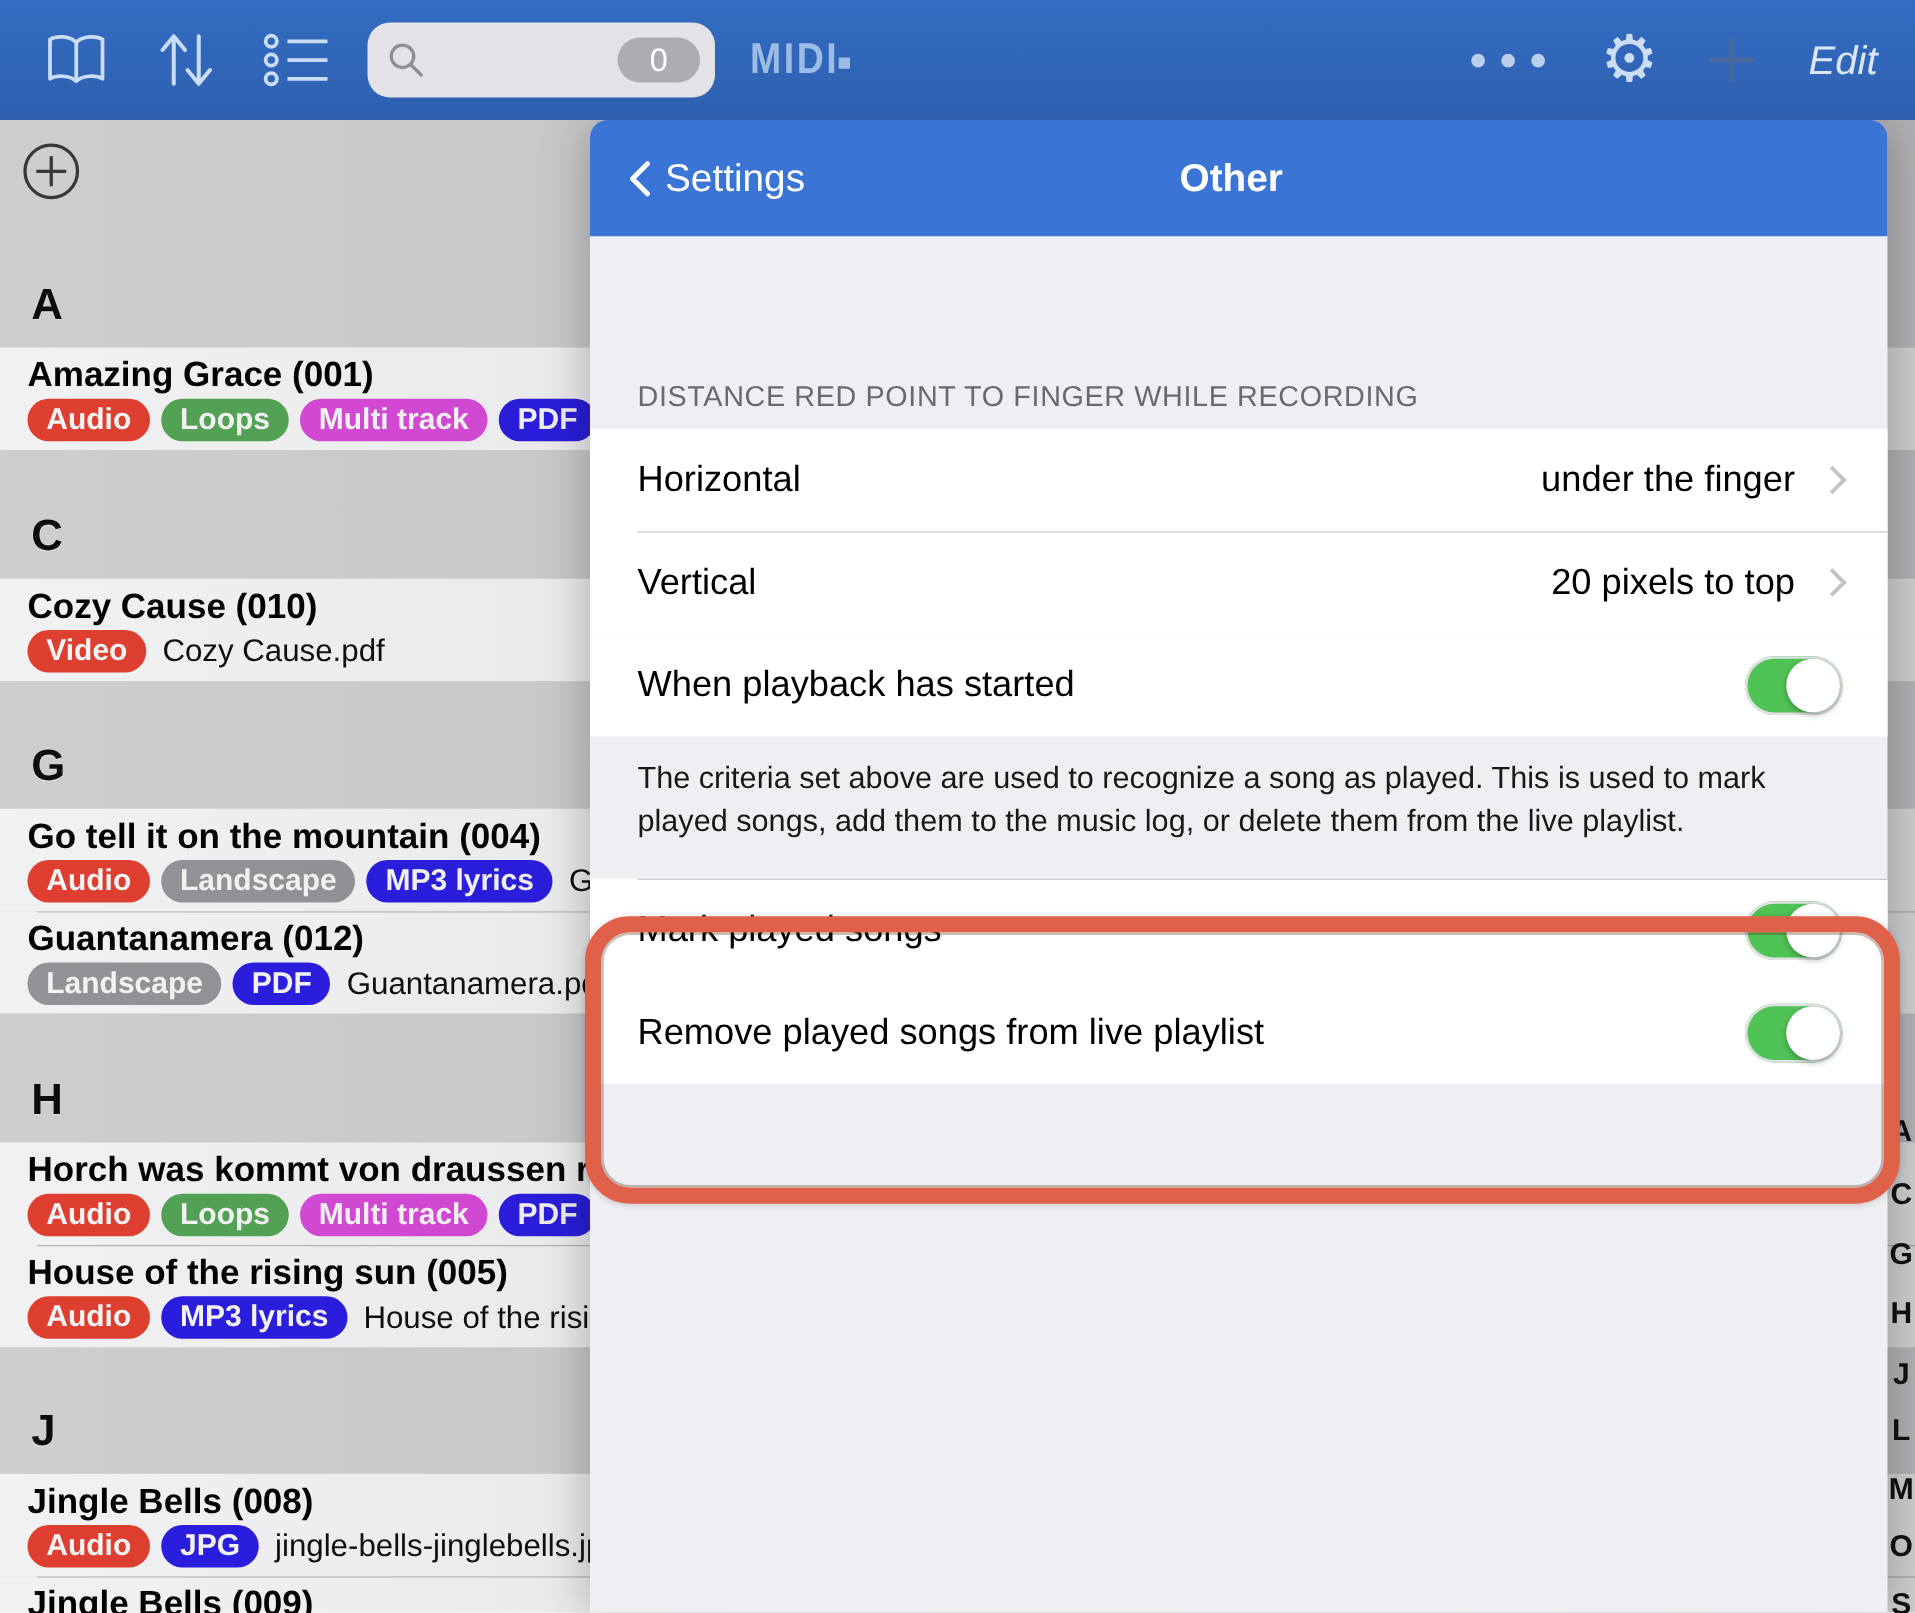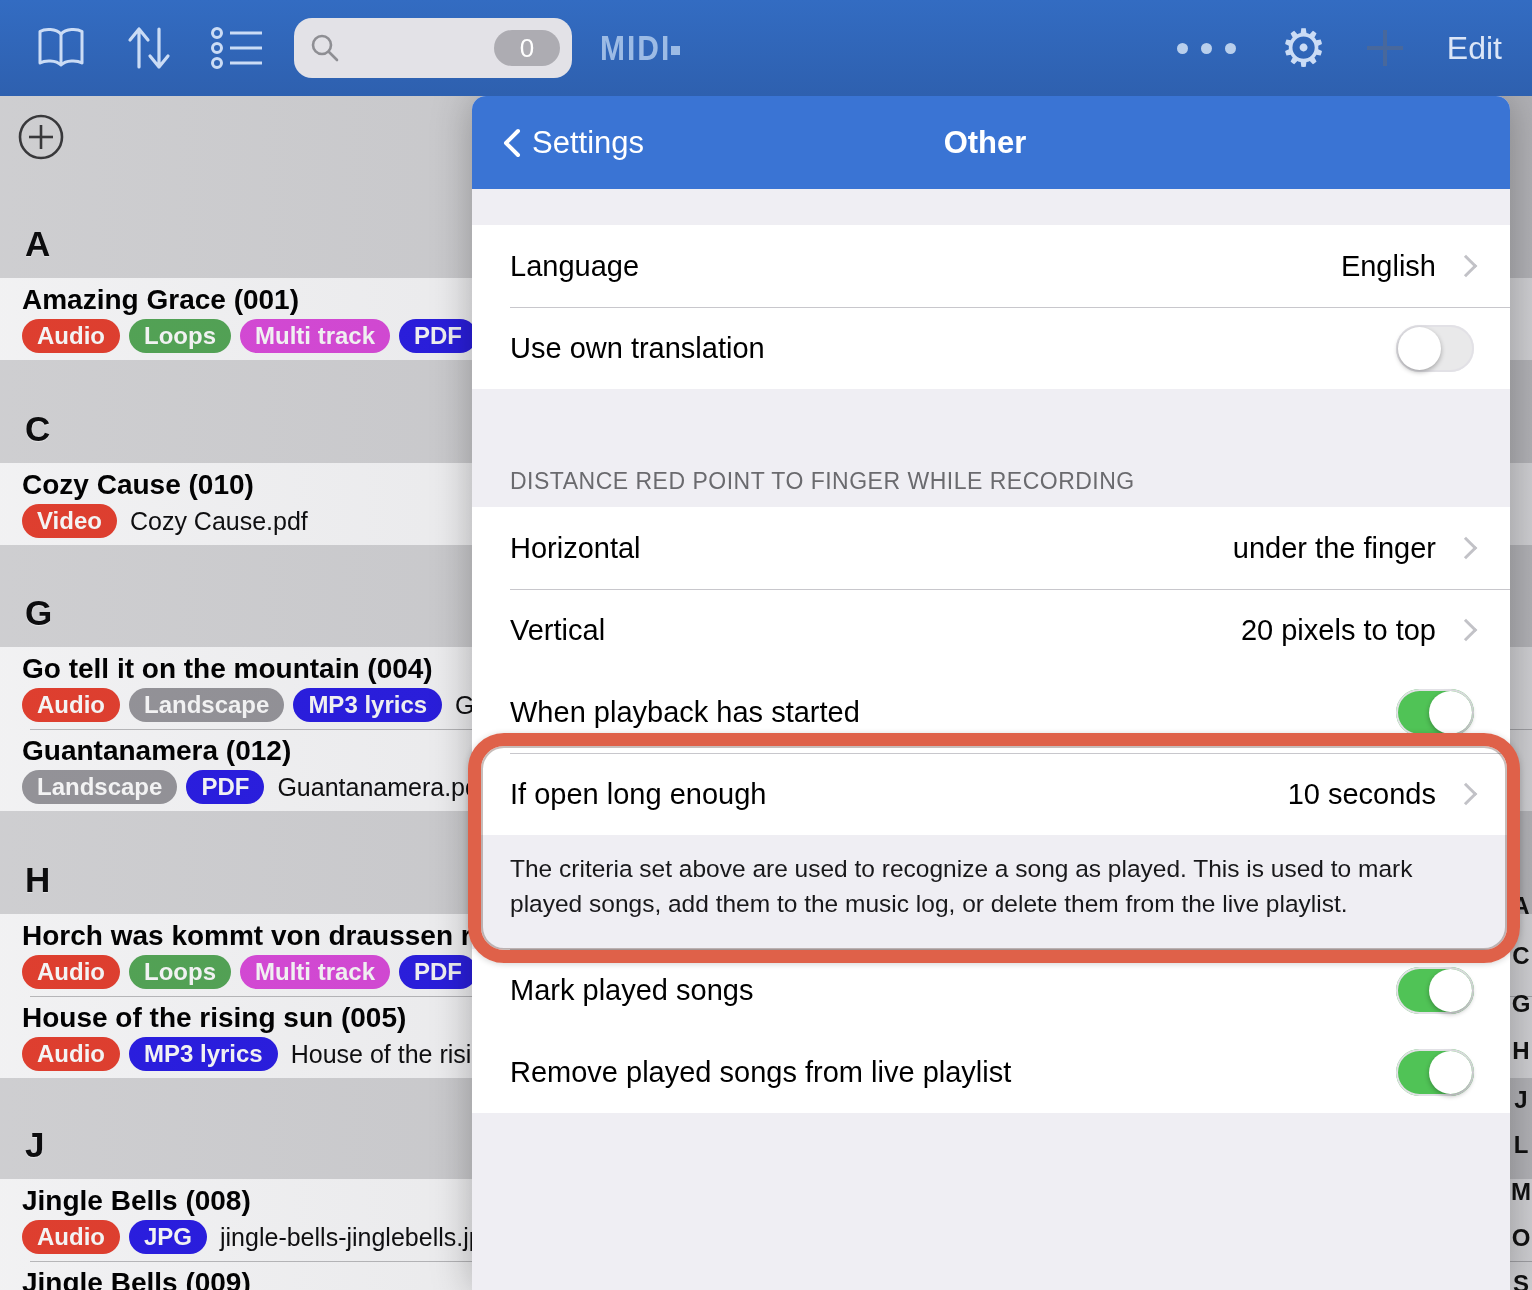--- a/index.html
+++ b/index.html
@@ -25,21 +25,21 @@
     transform:scaleY(1.15); }
   .midi .midi-bar { width:72px; height:9px; background:#9CBBE5; margin-top:4px; }
   .tb-right { margin-left:auto; display:flex; align-items:center; }
   .dots { display:flex; gap:13px; margin-right:44px; }
   .dots i { width:11px; height:11px; border-radius:50%; background:#B9CFEC; }
   .tb-gear { font-size:52px; color:#CBDCF5; line-height:1; margin-right:38px; }
   .tb-plus { position:relative; width:40px; height:40px; margin-right:42px; }
   .tb-plus::before, .tb-plus::after { content:""; position:absolute; background:#48689C; }
   .tb-plus::before { left:18px; top:2px; width:4px; height:36px; }
   .tb-plus::after  { left:2px; top:18px; width:36px; height:4px; }
-  .tb-edit { color:#DCE6F7; font-size:32px; margin-right:30px; }
+  .tb-edit { color:#DCE6F7; font-size:32px; margin-right:30px;font-style:italic; }
 
   
   .songlist { position:absolute; left:0; top:96px; width:1532px; height:1194px;
     background:#D7D7D9; z-index:1; }
   .gap { background:#D7D7D9; display:flex; align-items:flex-end; padding:0 0 14px 25px;
     position:relative; }
   .gap .letter { font-size:35px; font-weight:bold; color:#0b0b0c;
     text-shadow:0 1px 1px rgba(255,255,255,.6); }
   .addcircle { position:absolute; left:18px; top:18px; }
   .srow { background:#FCFCFD; height:82px; padding:5px 0 0 22px; white-space:nowrap;
@@ -267,33 +267,20 @@
     <span class="pop-title">Other</span>
     <span class="back-btn">
       <svg width="24" height="32" viewBox="0 0 24 32" fill="none" stroke="#fff" stroke-width="4" stroke-linecap="round" stroke-linejoin="round">
         <path d="M18 4 L6 16 L18 28"></path>
       </svg>
       <span>Settings</span>
     </span>
   </div>
 
   <div style="height:36px;"></div>
-  <div class="pgroup">
-    <div class="trow">
-      <span class="lbl">Language</span>
-      <span class="val">English</span>
-      <span class="chev"></span>
-    </div>
-    <div class="trow sep">
-      <span class="lbl">Use own translation</span>
-      <span class="switch">
-          <span class="knob"></span>
-        </span>
-    </div>
-  </div>
 
   <div class="sect-label" style="height:118px;">DISTANCE RED POINT TO FINGER WHILE RECORDING</div>
   <div class="pgroup">
     <div class="trow">
       <span class="lbl">Horizontal</span>
       <span class="val">under the finger</span>
       <span class="chev"></span>
     </div>
     <div class="trow sep">
       <span class="lbl">Vertical</span>
@@ -301,25 +288,20 @@
       <span class="chev"></span>
     </div>
   </div>
 
   <div class="pgroup">
     <div class="trow">
       <span class="lbl">When playback has started</span>
       <span class="switch on" style="background: rgb(80, 195, 86);">
           <span class="knob"></span>
         </span>
-    </div>
-    <div class="trow sep">
-      <span class="lbl">If open long enough</span>
-      <span class="val">10 seconds</span>
-      <span class="chev"></span>
     </div>
   </div>
 
   <div class="footer-note">The criteria set above are used to recognize a song as played. This is used to mark played songs, add them to the music log, or delete them from the live playlist.</div>
 
   <div style="height:28px;"></div>
   <div class="pgroup">
     <div class="trow sep">
       <span class="lbl">Mark played songs</span>
       <span class="switch on" style="background: rgb(80, 195, 86);">

